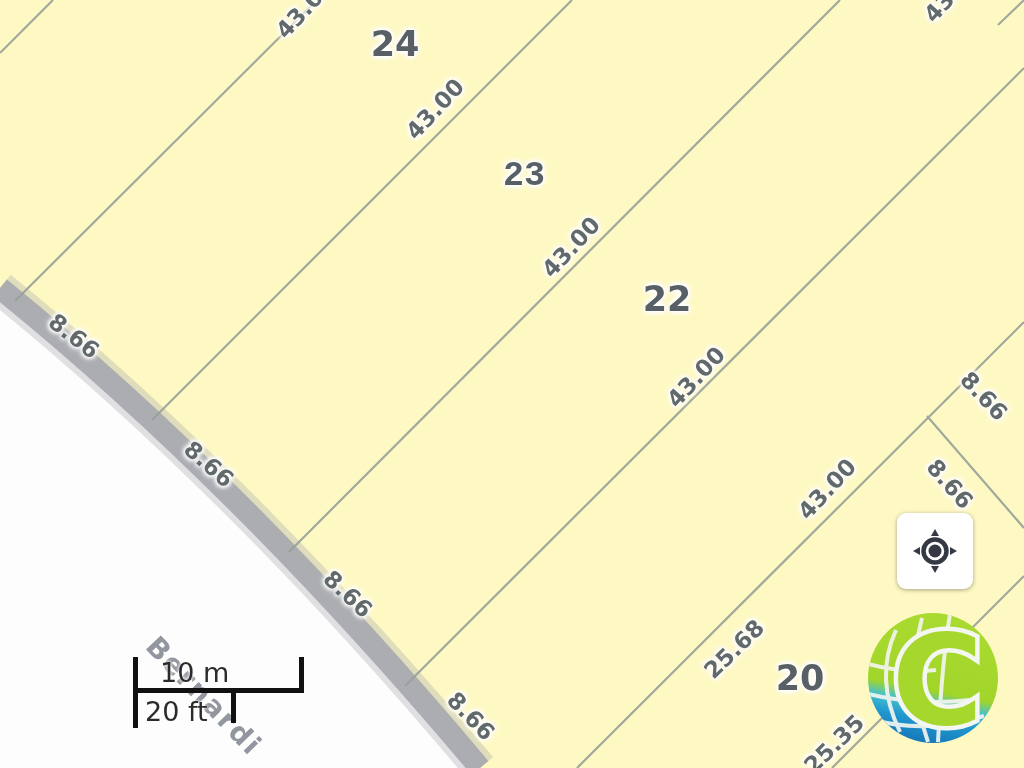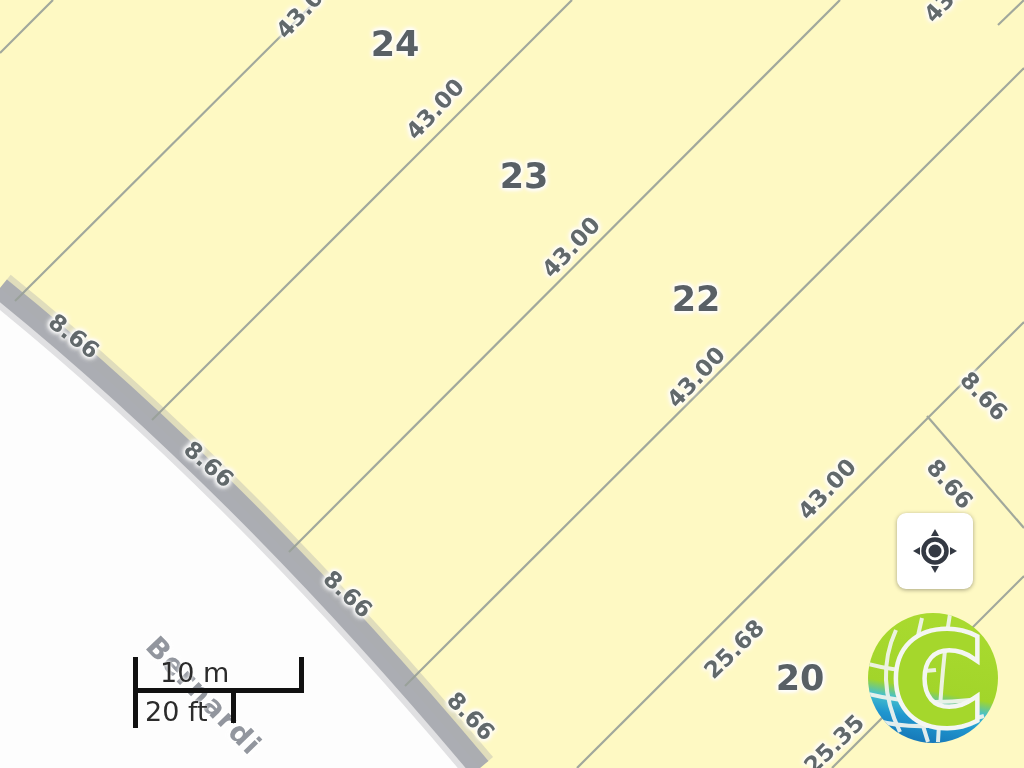--- a/index.html
+++ b/index.html
@@ -15,21 +15,21 @@
     transform:translate(-50%,-50%) rotate(var(--r,0deg));
     text-shadow:0 0 4px #fff,0 0 4px #fff,0 0 5px #fff,0 0 6px #fff,0 0 7px #fff;
   }
   .num{font-size:35px;font-weight:700;color:#596065;}
   .dim{font-size:23px;font-weight:700;color:#62696b;}
   .street{
     font-size:28px;font-weight:600;color:#8a8e96;opacity:.92;letter-spacing:2px;
     text-shadow:0 0 4px #fff,0 0 5px #fff,0 0 6px #fff;
   }
   
-  .n24{left:395px;top:44px;} .n23{left:524px;top:176px;} .n22{left:696px;top:299px;}
+  .n24{left:395px;top:44px;} .n23{left:524px;top:176px;font-family:Liberation Mono, monospace;} .n22{left:667px;top:299px;}
   .n21a{left:789px;top:427px;} .n20{left:794px;top:678px;margin-left:6px;}
   .d1{left:305px;top:8px;--r:-47deg;} .d2{left:435px;top:109px;--r:-47deg;}
   .d3{left:571px;top:247px;--r:-47deg;} .d4{left:696px;top:377px;--r:-47deg;}
   .d5{left:827px;top:489px;--r:-47deg;} .d6{left:953px;top:-8px;--r:-47deg;}
   .e1{left:74px;top:336px;--r:38deg;} .e2{left:209px;top:464px;--r:41deg;}
   .e3{left:348px;top:594px;--r:43deg;} .e4{left:471px;top:716px;--r:46deg;}
   .r1{left:984px;top:396px;--r:47deg;} .r2{left:950px;top:484px;--r:49deg;}
   .p1{left:734px;top:649px;--r:-44deg;} .p2{left:834px;top:744px;--r:-44deg;}
   .bernardi{left:204px;top:696px;--r:46deg;}
   

